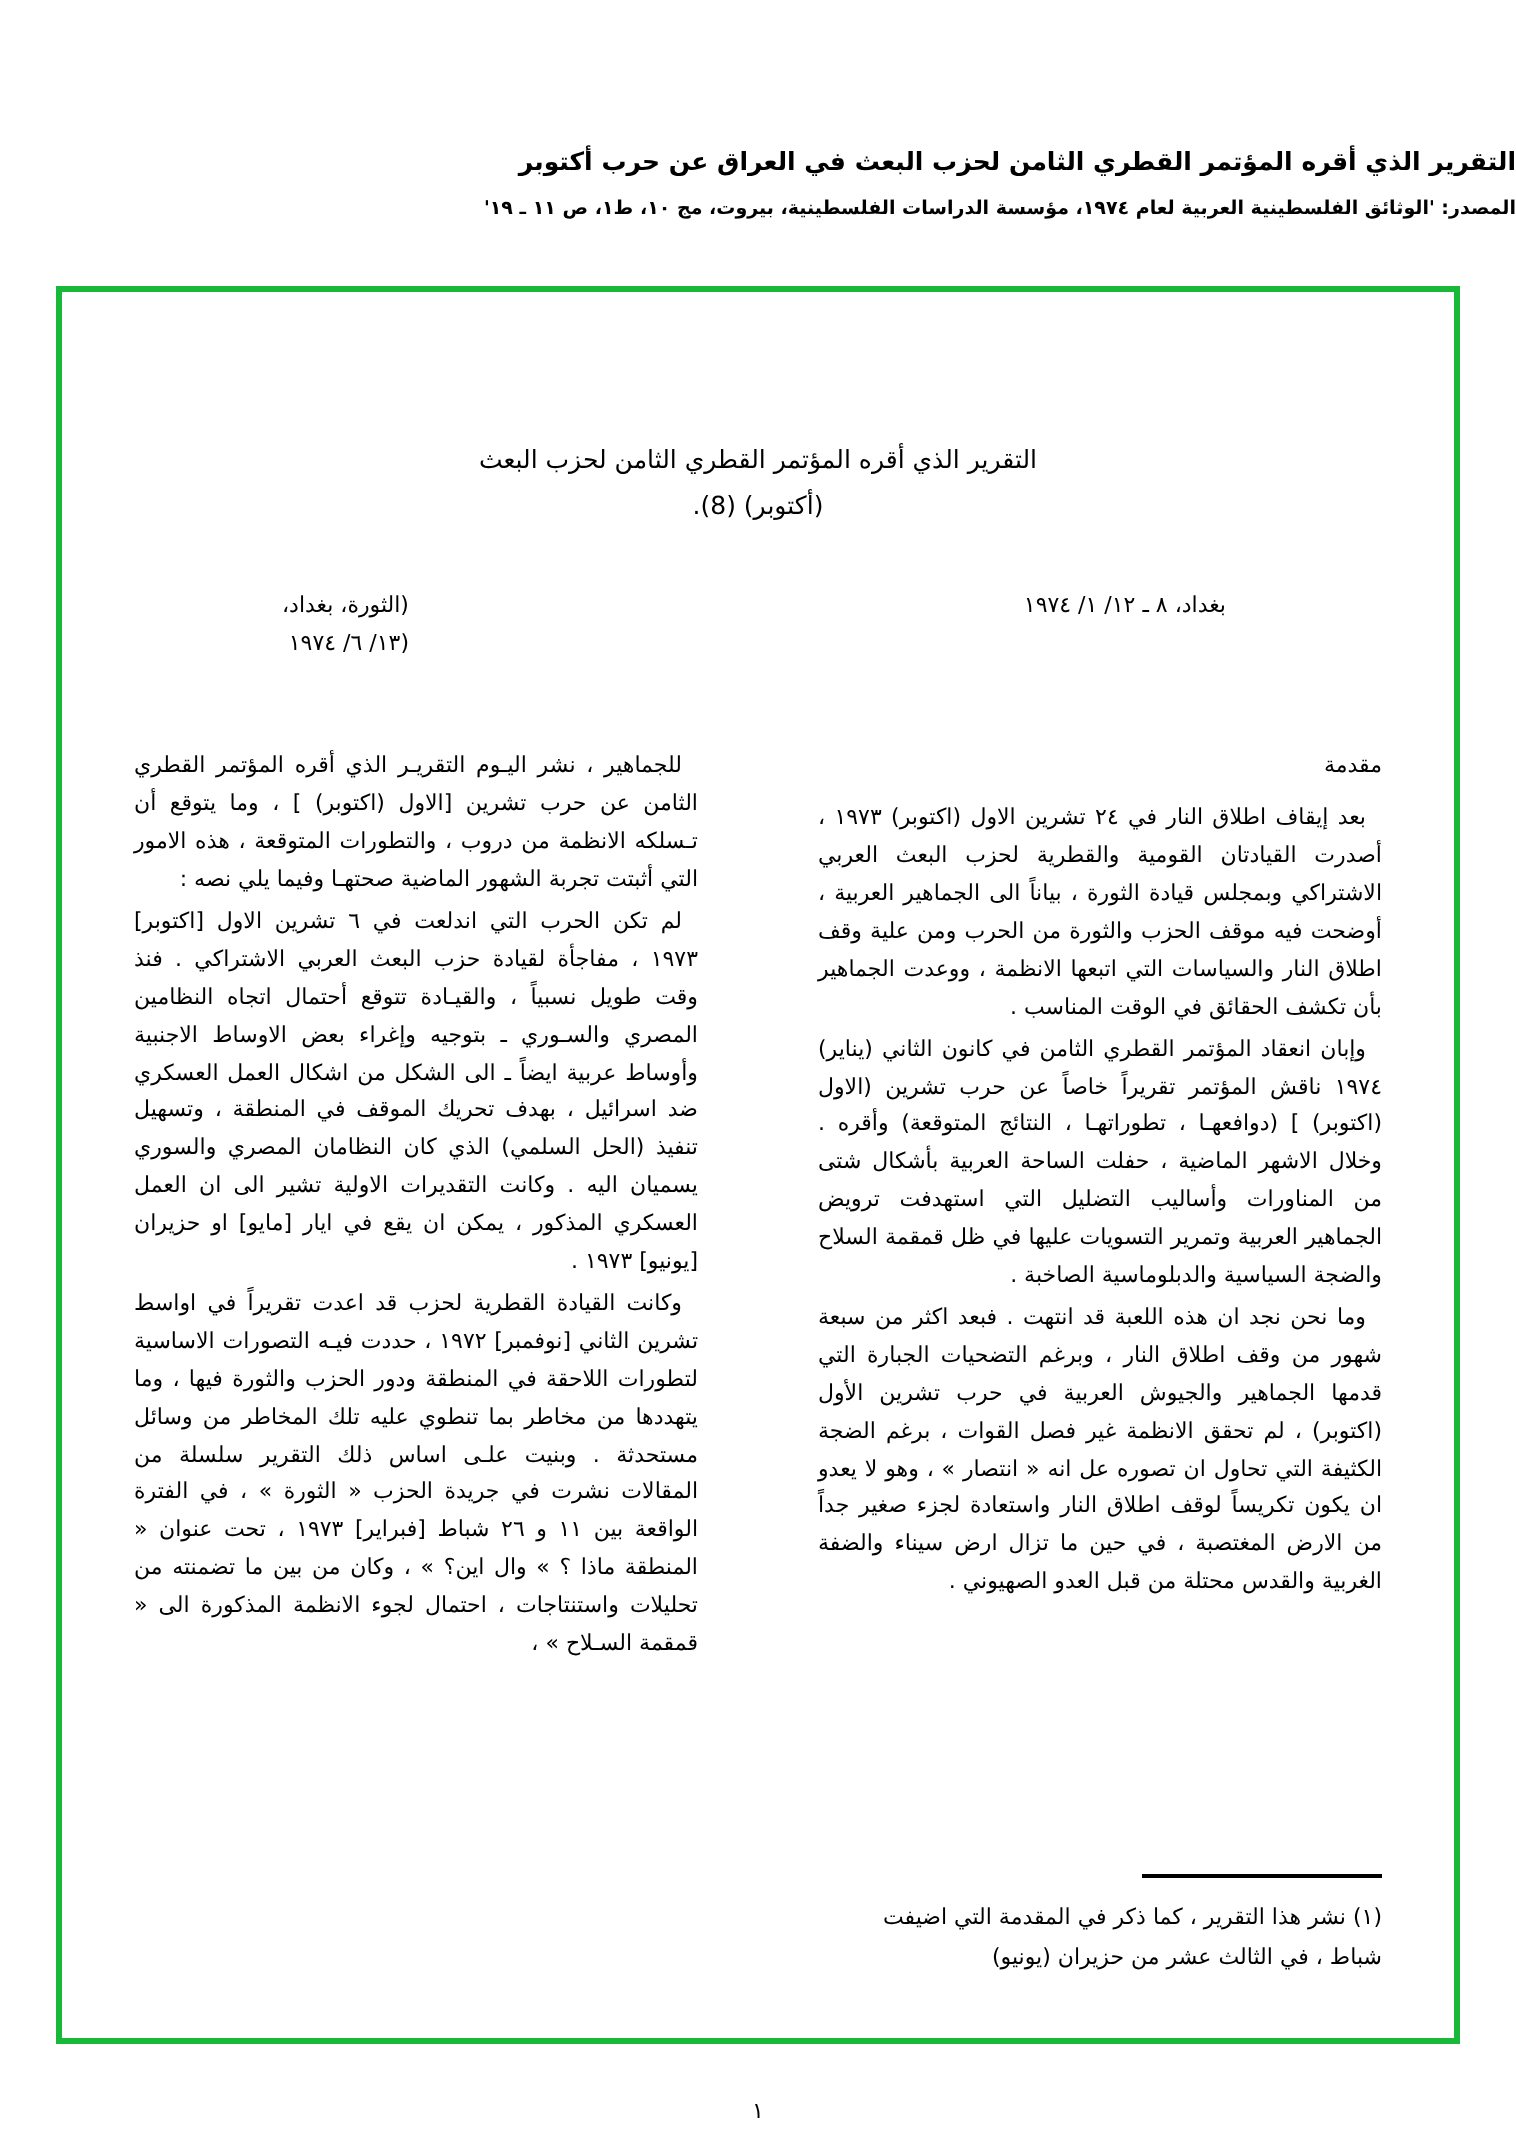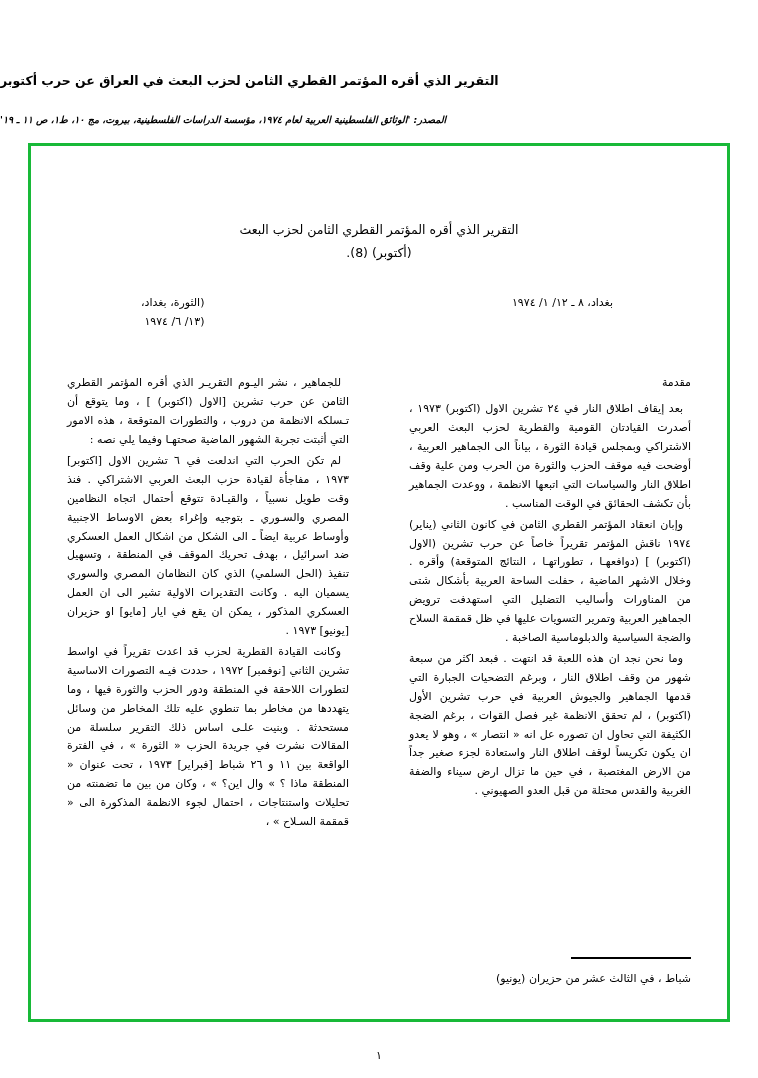--- a/index.html
+++ b/index.html
@@ -20,35 +20,34 @@
     width: 758px;
     height: 1078px;
     box-sizing: border-box;
   }
   
   .doc-header {
     position: absolute;
     top: 72px;
     left: 0;
     right: 0;
-    text-align: left;
+    text-align: right;
     direction: rtl;
   }
   .doc-title {
     font-size: 12.5px;
     font-weight: bold;
     line-height: 1.5;
     letter-spacing: 0px;
   }
   .doc-source {
     font-size: 9.5px;
     font-weight: bold;
-    margin-top: 22px;
+    margin-top: 7px;
     line-height: 1.4;
-    font-style: italic;
   }
   
   .frame {
     position: absolute;
     top: 143px;
     left: 28px;
     width: 702px;
     height: 879px;
     border: 3px solid #18b938;
     box-sizing: border-box;
@@ -187,20 +186,21 @@
           <p>للجماهير ، نشر اليـوم التقريـر الذي أقره المؤتمر القطري الثامن عن حرب تشرين [الاول (اكتوبر) ] ، وما يتوقع أن تـسلكه الانظمة من دروب ، والتطورات المتوقعة ، هذه الامور التي أثبتت تجربة الشهور الماضية صحتهـا وفيما يلي نصه :</p>
           <p>لم تكن الحرب التي اندلعت في ٦ تشرين الاول [اكتوبر] ١٩٧٣ ، مفاجأة لقيادة حزب البعث العربي الاشتراكي . فنذ وقت طويل نسبياً ، والقيـادة تتوقع أحتمال اتجاه النظامين المصري والسـوري ـ بتوجيه وإغراء بعض الاوساط الاجنبية وأوساط عربية ايضاً ـ الى الشكل من اشكال العمل العسكري ضد اسرائيل ، بهدف تحريك الموقف في المنطقة ، وتسهيل تنفيذ (الحل السلمي) الذي كان النظامان المصري والسوري يسميان اليه . وكانت التقديرات الاولية تشير الى ان العمل العسكري المذكور ، يمكن ان يقع في ايار [مايو] او حزيران [يونيو] ١٩٧٣ .</p>
           <p>وكانت القيادة القطرية لحزب قد اعدت تقريراً في اواسط تشرين الثاني [نوفمبر] ١٩٧٢ ، حددت فيـه التصورات الاساسية لتطورات اللاحقة في المنطقة ودور الحزب والثورة فيها ، وما يتهددها من مخاطر بما تنطوي عليه تلك المخاطر من وسائل مستحدثة . وبنيت علـى اساس ذلك التقرير سلسلة من المقالات نشرت في جريدة الحزب « الثورة » ، في الفترة الواقعة بين ١١ و ٢٦ شباط [فبراير] ١٩٧٣ ، تحت عنوان « المنطقة ماذا ؟ » وال اين؟ » ، وكان من بين ما تضمنته من تحليلات واستنتاجات ، احتمال لجوء الانظمة المذكورة الى « قمقمة السـلاح » ،</p>
         </div>
 
       </div>
 
       <div class="footnote-wrap">
         <div class="footnote-rule"></div>
         <div class="footnote-text">
+          <span class="ln">(١) نشر هذا التقرير ، كما ذكر في المقدمة التي اضيفت</span>
           <span class="ln">شباط ، في الثالث عشر من حزيران (يونيو)</span>
         </div>
       </div>
 
     </div>
   </div>
 
   <div class="page-number">١</div>
 
 </div>

